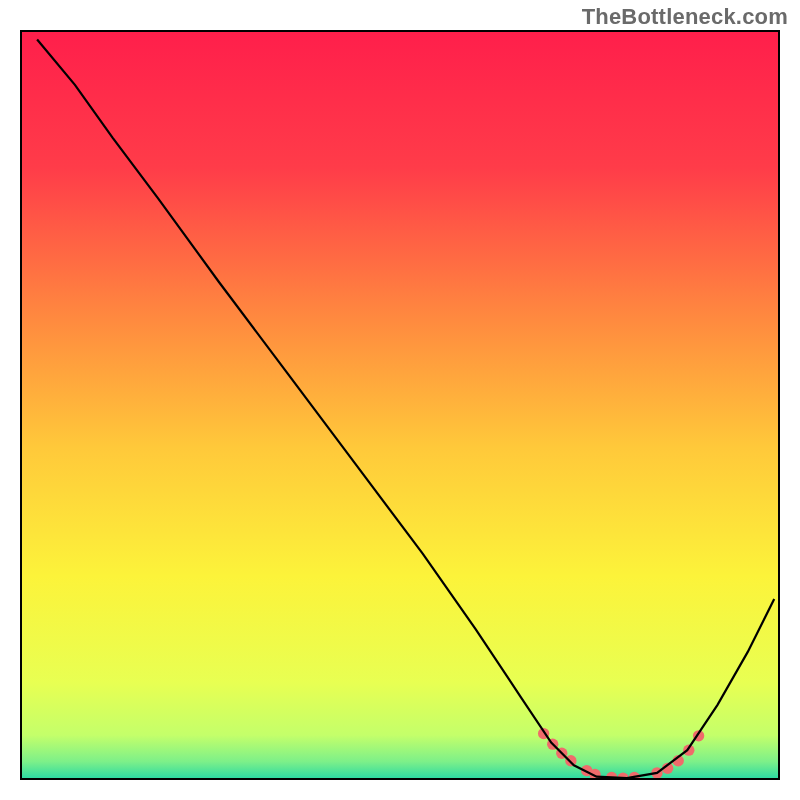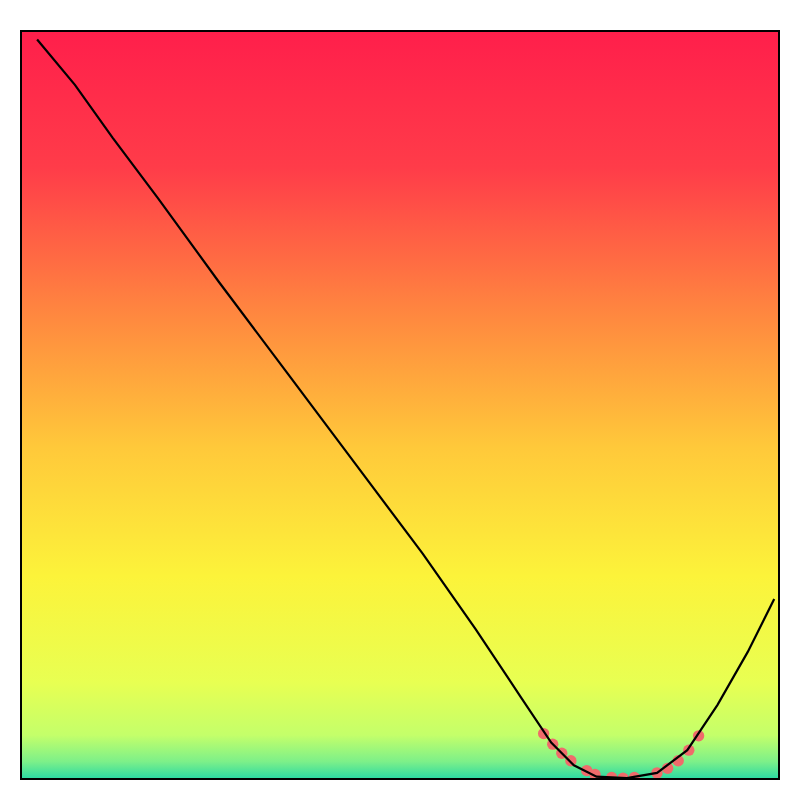--- a/index.html
+++ b/index.html
@@ -44,20 +44,21 @@
   .curve-layer {
     position: absolute;
     inset: 0;
     z-index: 2;
   }
 </style>
 </head>
 <body>
 
 <div class="chart-frame">
+  <div class="watermark">TheBottleneck.com</div>
 
   <div class="plot-area">
     <svg class="gradient-bg" viewBox="0 0 100 100" preserveAspectRatio="none">
       <defs>
         <linearGradient id="bgGrad" x1="0" y1="0" x2="0" y2="1">
             <stop offset="0%" stop-color="#ff1f4b"></stop>
             <stop offset="18%" stop-color="#ff3c49"></stop>
             <stop offset="38%" stop-color="#ff8a3f"></stop>
             <stop offset="55.00000000000001%" stop-color="#ffc93a"></stop>
             <stop offset="72%" stop-color="#fcf33a"></stop>

